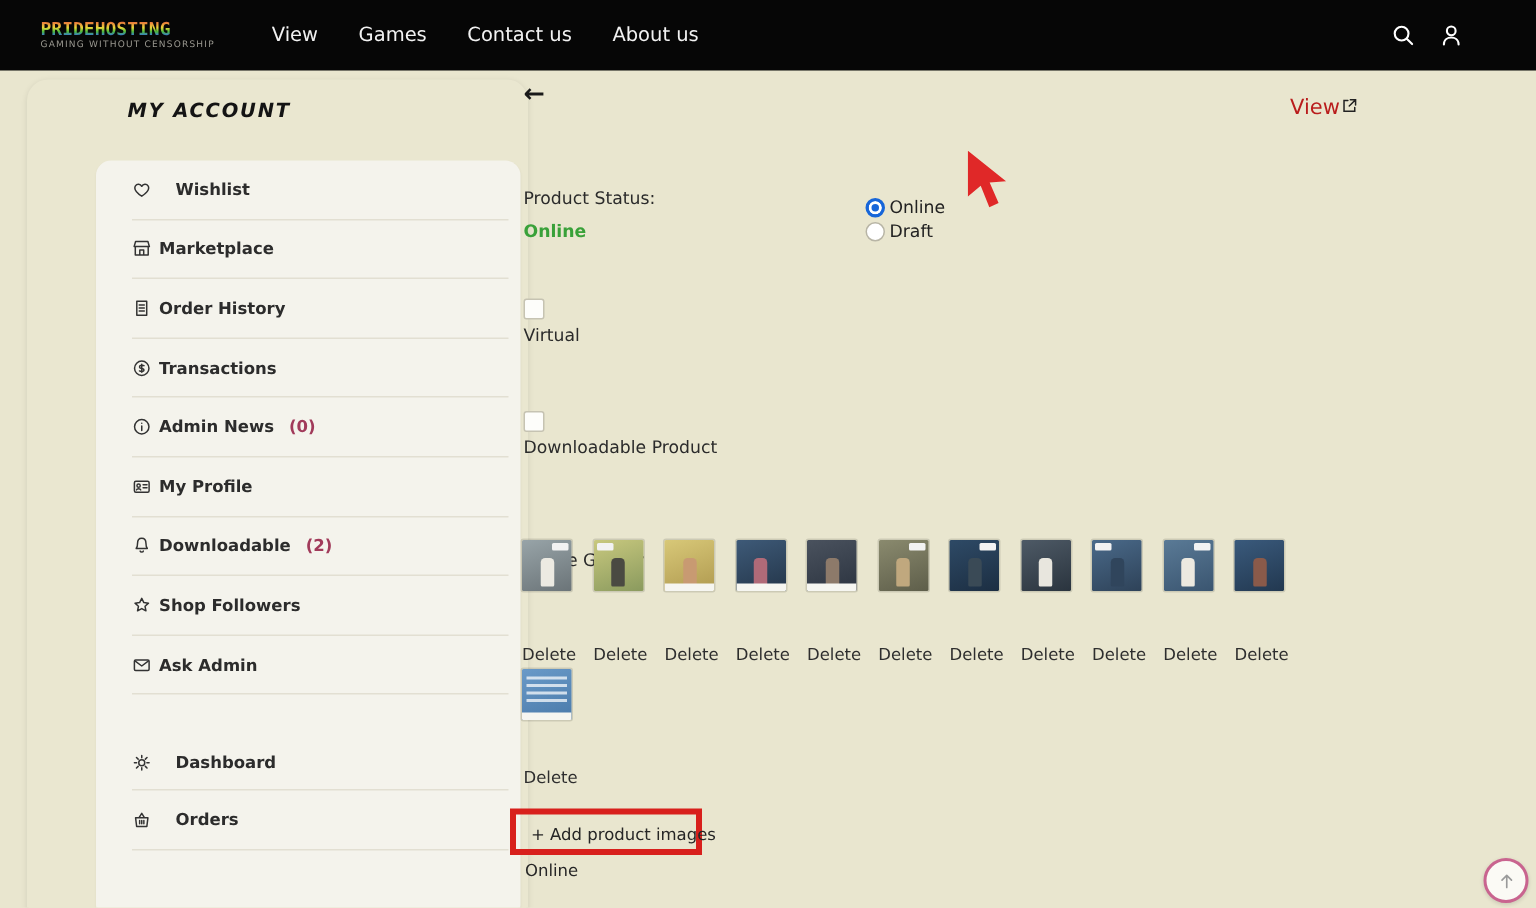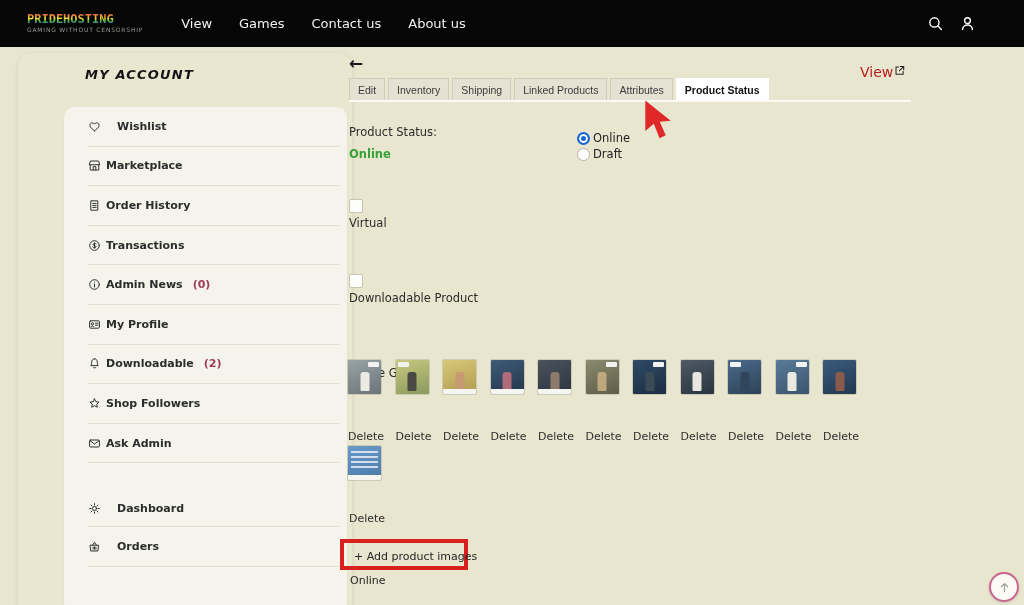--- a/index.html
+++ b/index.html
@@ -226,28 +226,20 @@
           </svg>
         </span>
         <span class="s-label">Orders</span>
       </div>
     </div>
 </div>
 
 <div class="main">
   <div class="back-arrow">←</div>
 
-  <div class="tab-bar">
-      <button class="tab">Edit</button>
-      <button class="tab">Inventory</button>
-      <button class="tab">Shipping</button>
-      <button class="tab">Linked Products</button>
-      <button class="tab">Attributes</button>
-      <button class="tab active">Product Status</button>
-    </div>
 
   <div class="view-link">
     <span>View</span>
     <svg viewBox="0 0 12 12" width="11" height="11">
         <path d="M5 2.2 H2.2 V10 H10 V7.2 M6.8 1.6 H10.6 V5.4 M10.4 1.8 L6 6.2" fill="none" stroke="#222" stroke-width="1.1" stroke-linecap="round"></path>
       </svg>
   </div>
 
   <svg class="cursor-arrow" viewBox="0 0 26 38">
     <path d="M1.5 0.5 L1.5 28 L9.2 21.5 L14.4 34.5 L20 32 L14.6 19.6 L24.5 18.8 Z" fill="#e02828"></path>

